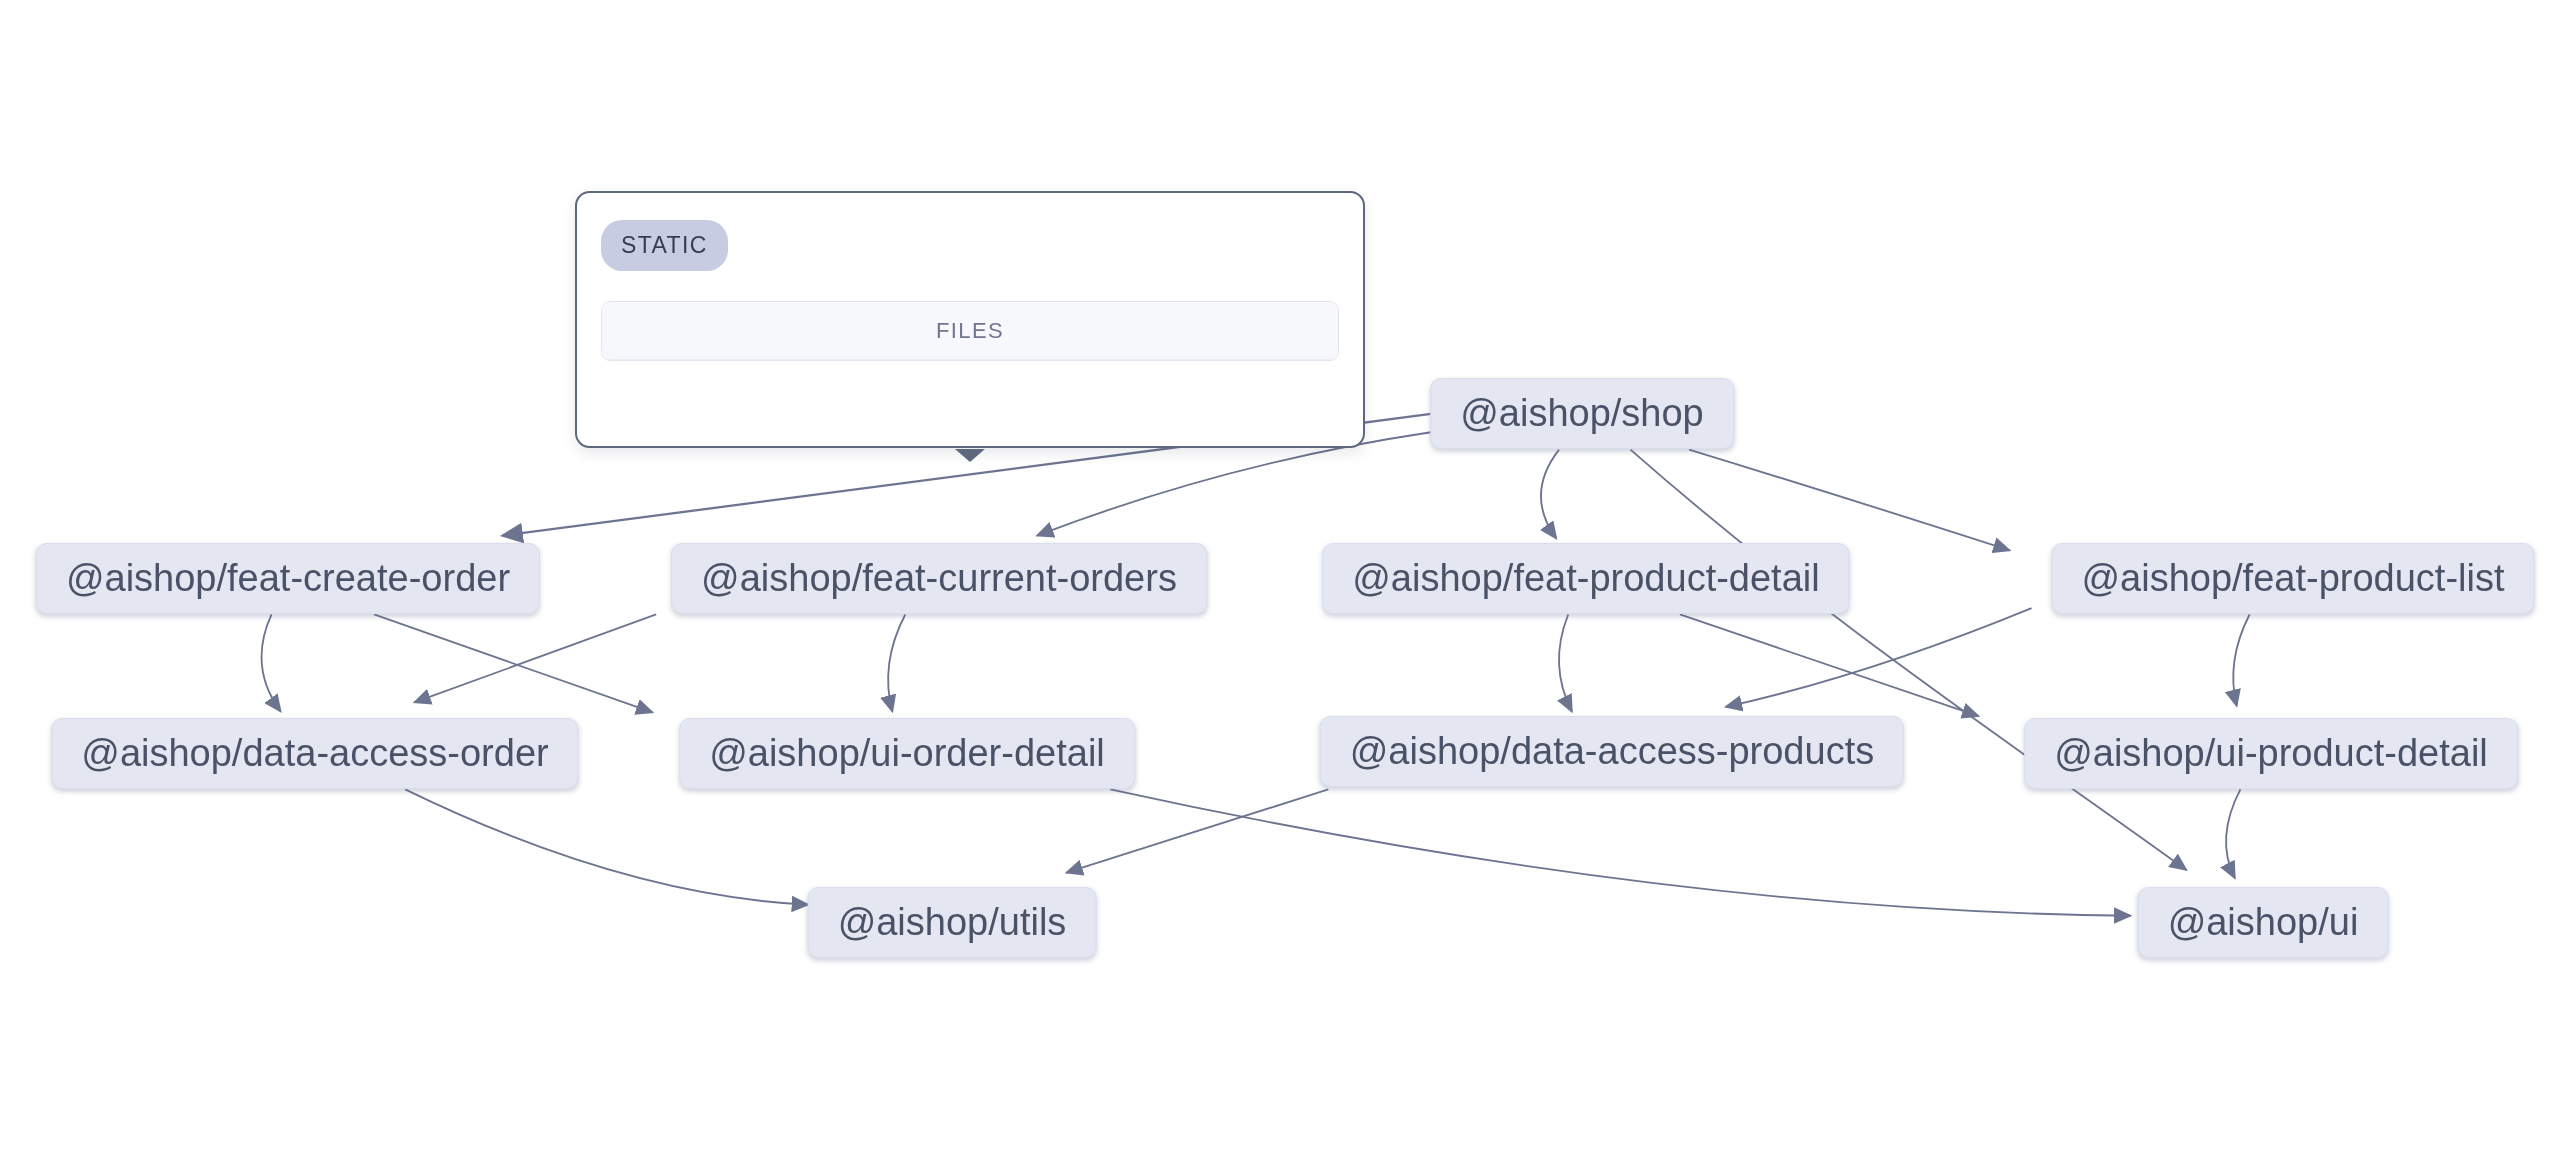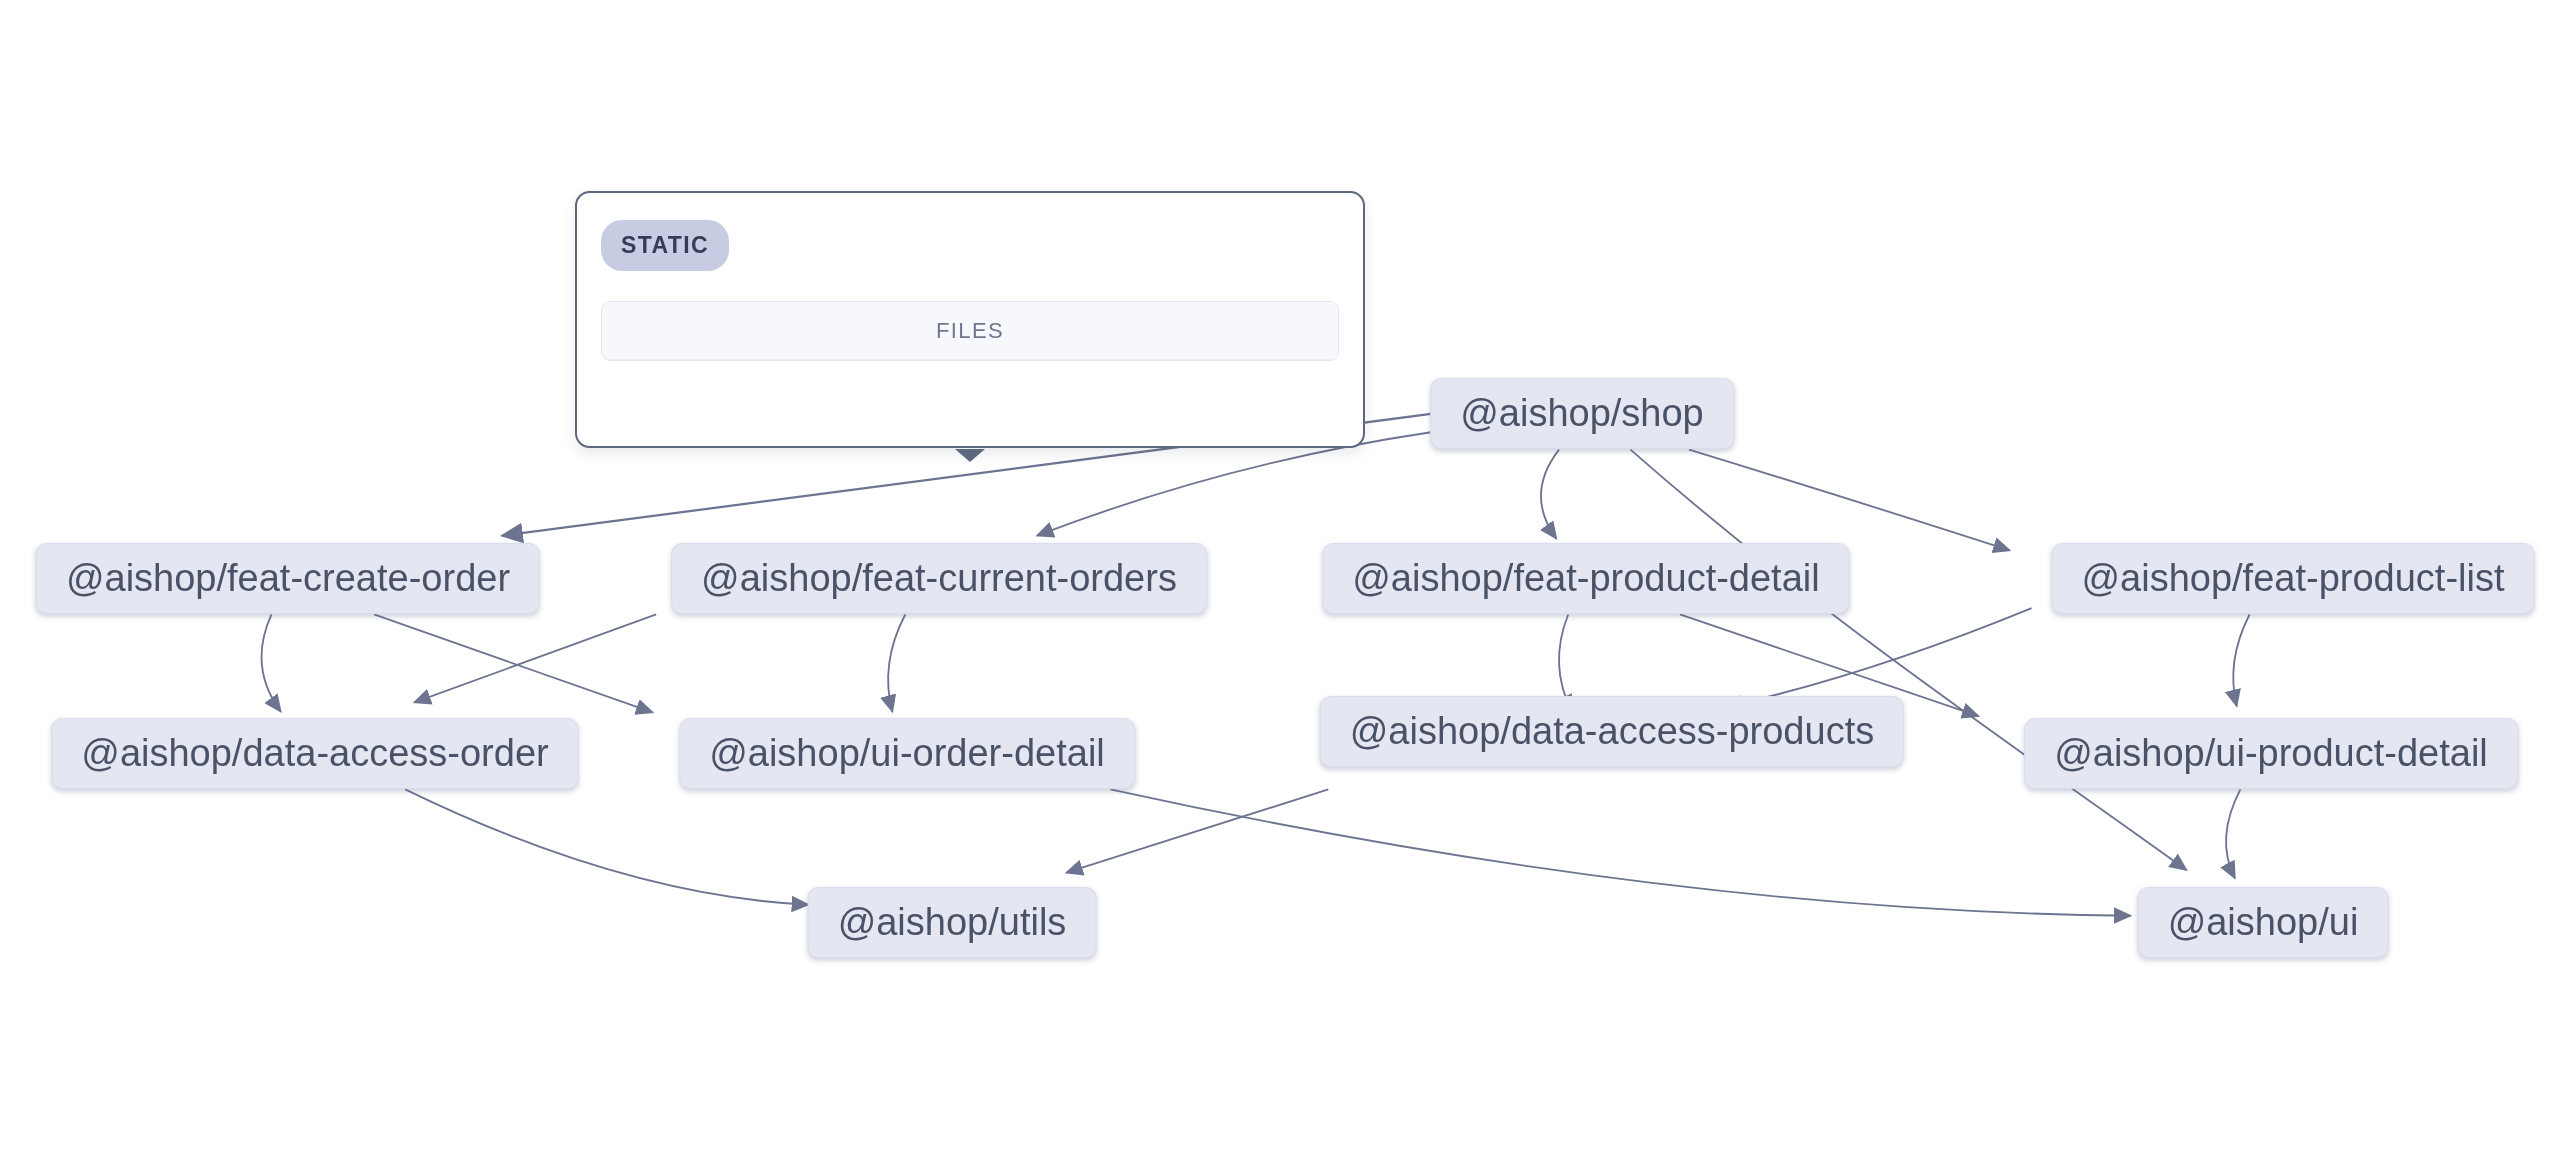--- a/index.html
+++ b/index.html
@@ -66,21 +66,21 @@
   .tooltip-header {
     display: flex; align-items: center;
     gap: 22px;
     height: 59px;
     margin-bottom: 26px;
   }
   .type-badge {
     background: #c7cce2;
     color: #353c55;
     font-size: 23px;
-    font-weight: bold;
+    font-weight: normal;
     letter-spacing: 1.4px;
     padding: 13.7px 20px;
     border-radius: 21px;
     line-height: 1;
     text-align: right;
   }
   .edge-label {
     font-family: "DejaVu Sans Mono", monospace;
     font-size: 26.6px;
     color: #1e2433;
@@ -141,21 +141,21 @@
   </svg>
 
   <div id="node-layer">
       <div class="node" style="left: 1582px; top: 378px;">@aishop/shop</div>
       <div class="node" style="left: 288px; top: 543px;">@aishop/feat-create-order</div>
       <div class="node" style="left: 939px; top: 543px;">@aishop/feat-current-orders</div>
       <div class="node" style="left: 1586px; top: 543px;">@aishop/feat-product-detail</div>
       <div class="node" style="left: 2293px; top: 543px;">@aishop/feat-product-list</div>
       <div class="node" style="left: 315px; top: 718px;">@aishop/data-access-order</div>
       <div class="node" style="left: 907px; top: 718px;">@aishop/ui-order-detail</div>
-      <div class="node" style="left: 1612px; top: 696px;">@aishop/data-access-products</div>
+      <div class="node" style="left: 1612px; top: 716px;">@aishop/data-access-products</div>
       <div class="node" style="left: 2263px; top: 718px; margin-left: 8px;">@aishop/ui-product-detail</div>
       <div class="node" style="left: 952px; top: 887px;">@aishop/utils</div>
       <div class="node" style="left: 2263px; top: 887px;">@aishop/ui</div>
     </div>
 
   <div class="tooltip">
     <div class="tooltip-header">
       <span class="type-badge">STATIC</span>
     </div>
     <div class="files-box">

